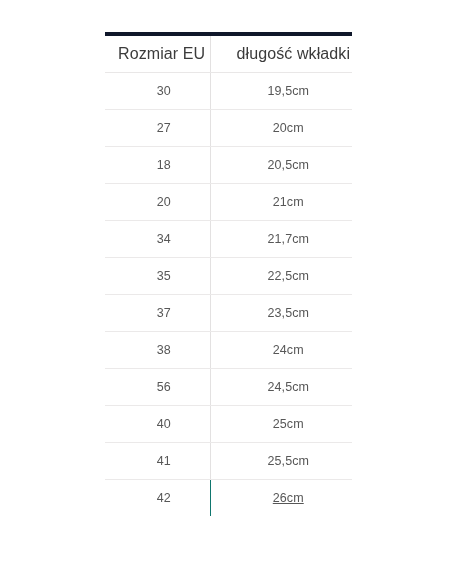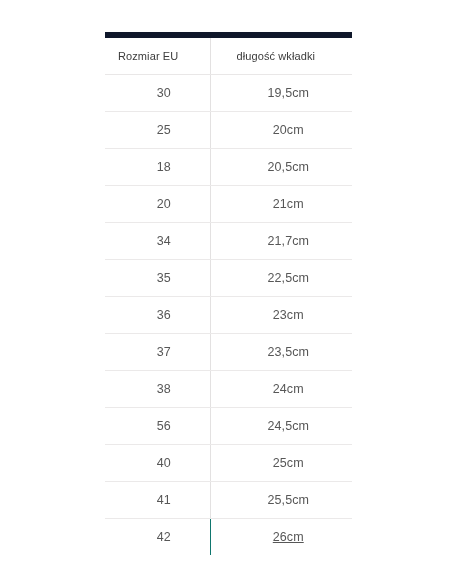--- a/index.html
+++ b/index.html
@@ -30,26 +30,26 @@
     table-layout: fixed;
     background: #ffffff;
   }
 
   table.size-table col.col-size { width: 105px; }
   table.size-table col.col-len  { width: 142px; }
 
   table.size-table thead th {
     text-align: left;
     font-weight: normal;
-    font-size: 11px;
+    font-size: 16px;
     color: #3b3b3b;
     letter-spacing: 0.1px;
     height: 36px;
     padding: 0 0 0 13px;
-    border-top: 6px solid #0f172a;
+    border-top: 4px solid #0f172a;
     border-bottom: 1px solid #e9e7e7;
     vertical-align: middle;
     white-space: nowrap;
   }
 
   table.size-table thead th.col-header-len {
     padding-left: 26px;
     border-left: 1px solid #e3e1e1;
   }
 
@@ -102,42 +102,38 @@
         <th class="col-header-size">Rozmiar EU</th>
         <th class="col-header-len">długość wkładki</th>
       </tr>
     </thead>
     <tbody id="size-table-body">
         <tr>
           <td class="cell-size">30</td>
           <td class="cell-len">19,5cm</td>
         </tr>
         <tr>
-          <td class="cell-size">25</td>
+          <td class="cell-size">27</td>
           <td class="cell-len">20cm</td>
         </tr>
         <tr>
           <td class="cell-size">18</td>
           <td class="cell-len">20,5cm</td>
         </tr>
         <tr>
           <td class="cell-size">20</td>
           <td class="cell-len">21cm</td>
         </tr>
         <tr>
           <td class="cell-size">34</td>
           <td class="cell-len">21,7cm</td>
         </tr>
         <tr>
           <td class="cell-size">35</td>
           <td class="cell-len">22,5cm</td>
-        </tr>
-        <tr>
-          <td class="cell-size">36</td>
-          <td class="cell-len">23cm</td>
         </tr>
         <tr>
           <td class="cell-size">37</td>
           <td class="cell-len">23,5cm</td>
         </tr>
         <tr>
           <td class="cell-size">38</td>
           <td class="cell-len">24cm</td>
         </tr>
         <tr>

